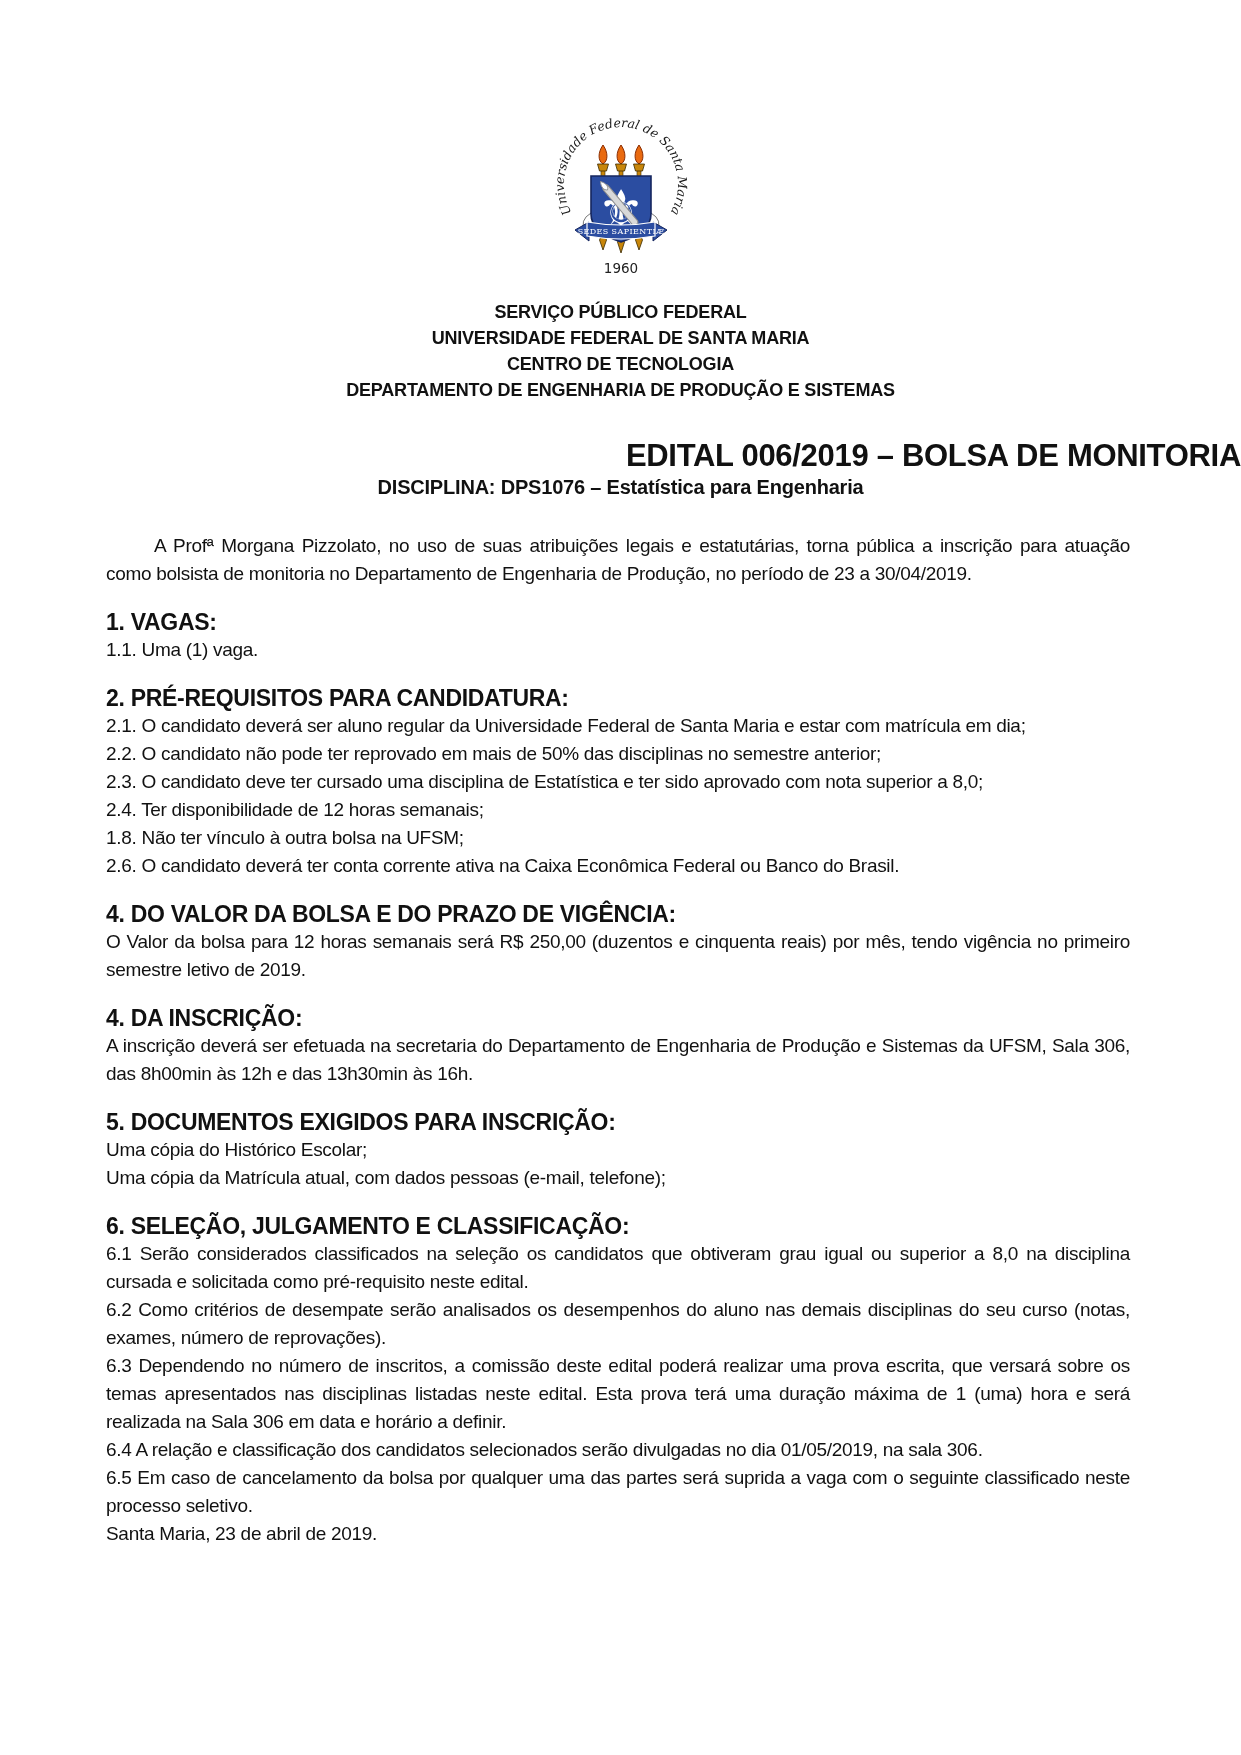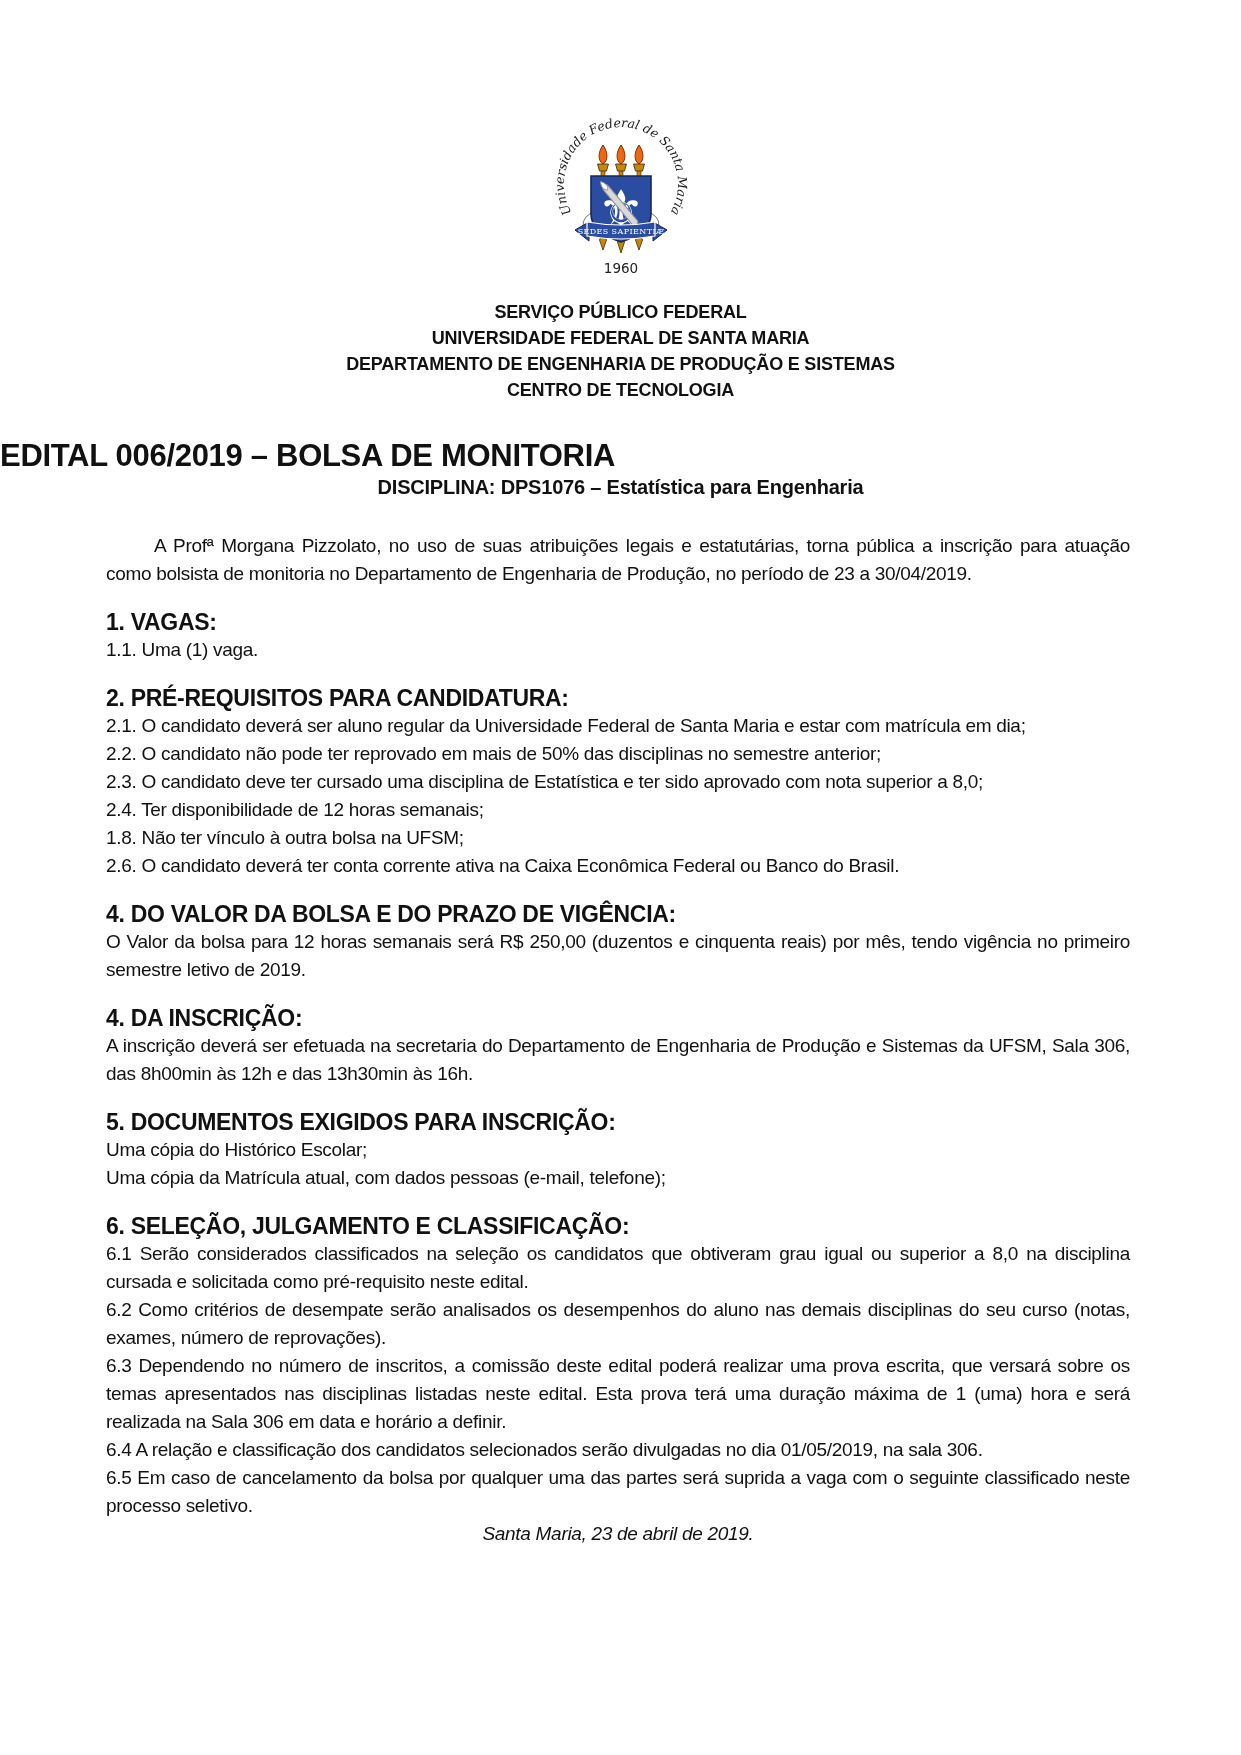--- a/index.html
+++ b/index.html
@@ -23,21 +23,21 @@
   .org-header {
     margin-top: 13px;
     text-align: center;
     font-weight: bold;
     font-size: 18px;
     line-height: 26px;
     letter-spacing: -0.2px;
   }
   .doc-title {
     margin-top: 34px;
-    text-align: left;
+    text-align: right;
     font-weight: bold;
     font-size: 31px;
     line-height: 37px;
     letter-spacing: -0.3px;
   }
   .doc-subtitle {
     text-align: center;
     font-weight: bold;
     font-size: 20px;
     line-height: 26px;
@@ -54,21 +54,21 @@
     text-align: justify;
     text-indent: 48px;
   }
   .sec { margin-top: 20px; }
   .sec-heading {
     font-weight: bold;
     font-size: 23px;
     line-height: 28px;
   }
   .para { text-align: justify; }
-  .date-line { text-align: center; font-style: italic; }
+  .date-line { text-align: left; }
 </style>
 </head>
 <body>
 
 <div class="page">
 
   <div class="logo-wrap">
     <svg width="180" height="164" viewBox="0 0 180 164">
       <defs>
         <path id="arc" d="M 39.2,91.9 A 57,57 0 1 1 140.8,91.9" fill="none"></path>
@@ -123,22 +123,22 @@
         <text x="90" y="116" text-anchor="middle" font-size="8" fill="#ffffff" font-family="DejaVu Serif, serif" letter-spacing="0.4">SEDES SAPIENTIÆ</text>
       </g>
 
       <text x="90" y="155" text-anchor="middle" font-size="13.5" fill="#222222" font-family="DejaVu Sans, sans-serif">1960</text>
     </svg>
   </div>
 
   <div class="org-header">
     <div>SERVIÇO PÚBLICO FEDERAL</div>
     <div>UNIVERSIDADE FEDERAL DE SANTA MARIA</div>
+    <div>CENTRO DE TECNOLOGIA</div>
     <div>DEPARTAMENTO DE ENGENHARIA DE PRODUÇÃO E SISTEMAS</div>
-    <div>CENTRO DE TECNOLOGIA</div>
   </div>
 
   <div class="doc-title">EDITAL 006/2019 – BOLSA DE MONITORIA</div>
   <div class="doc-subtitle">DISCIPLINA: DPS1076 – Estatística para Engenharia</div>
 
   <div class="body-text">
 
     <p class="intro">A Profª Morgana Pizzolato, no uso de suas atribuições legais e estatutárias, torna pública a inscrição para atuação como bolsista de monitoria no Departamento de Engenharia de Produção, no período de 23 a 30/04/2019.</p>
 
     <section class="sec">

